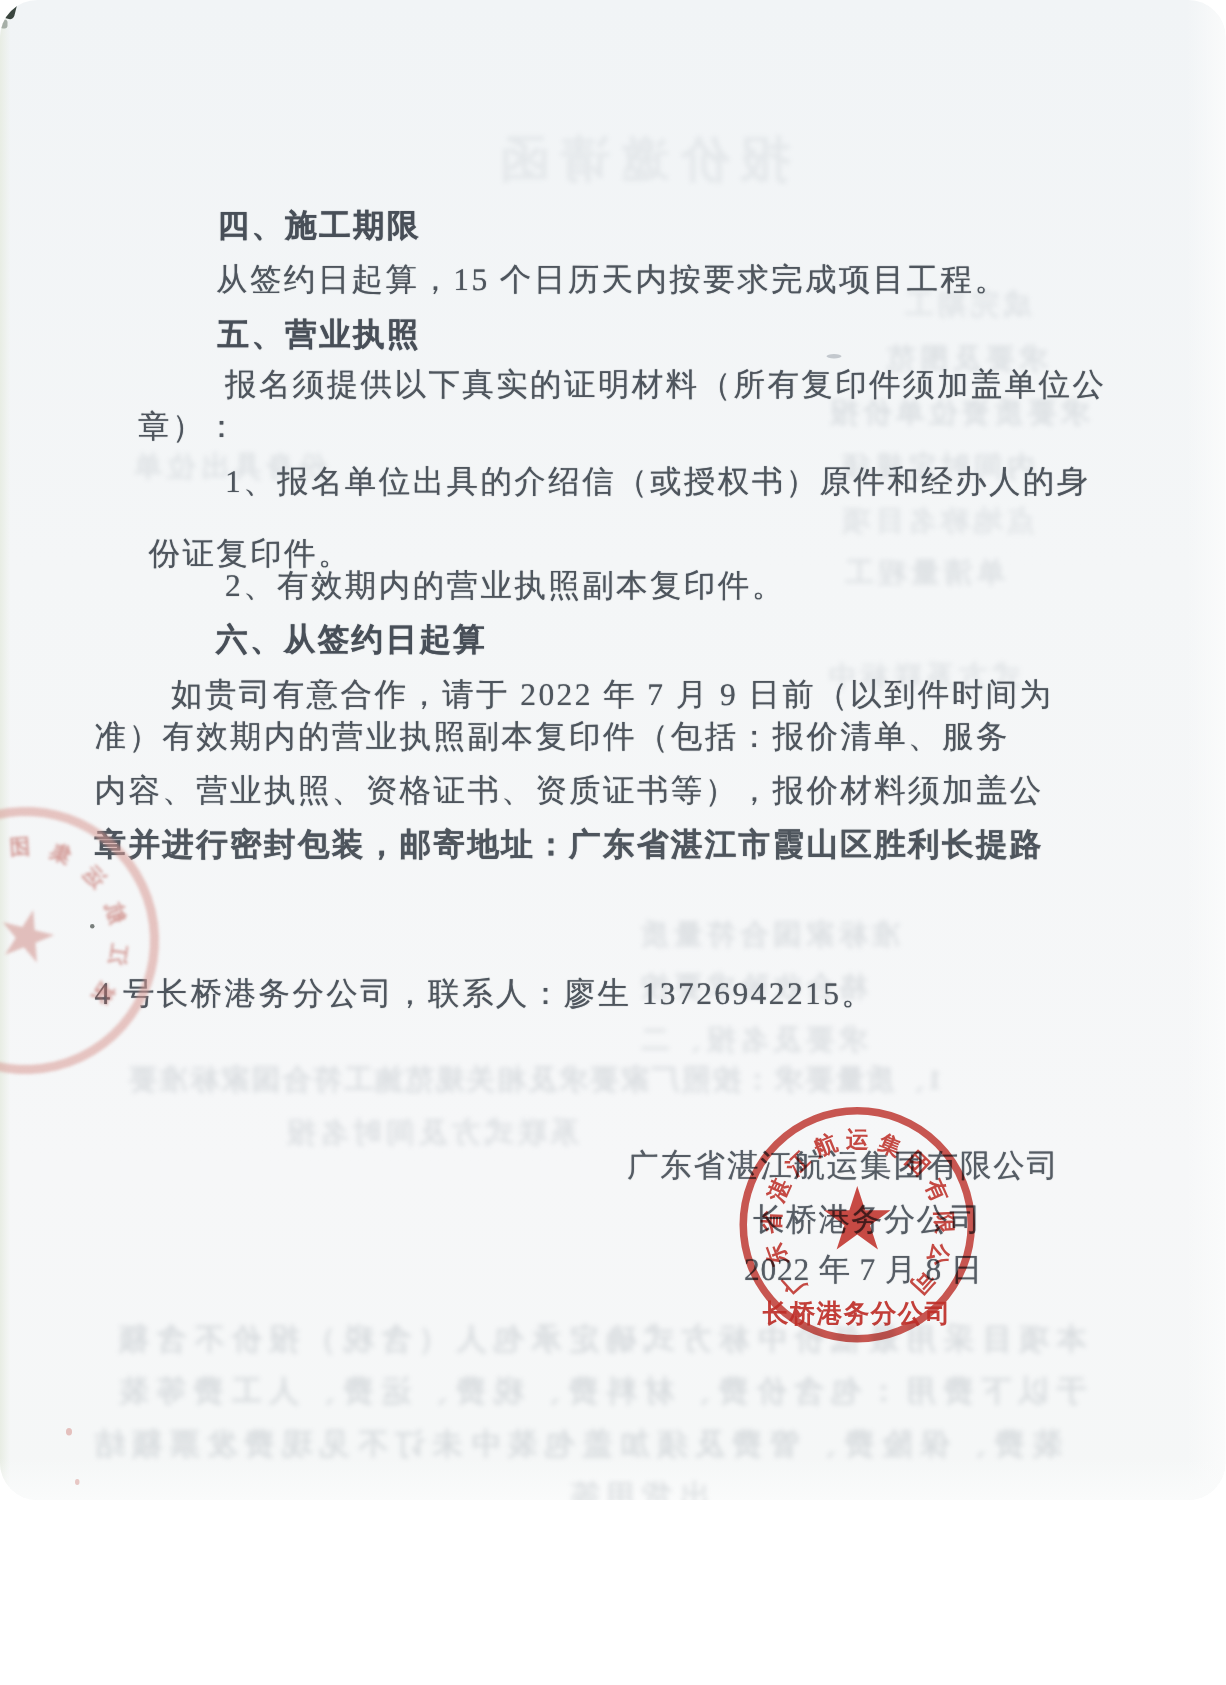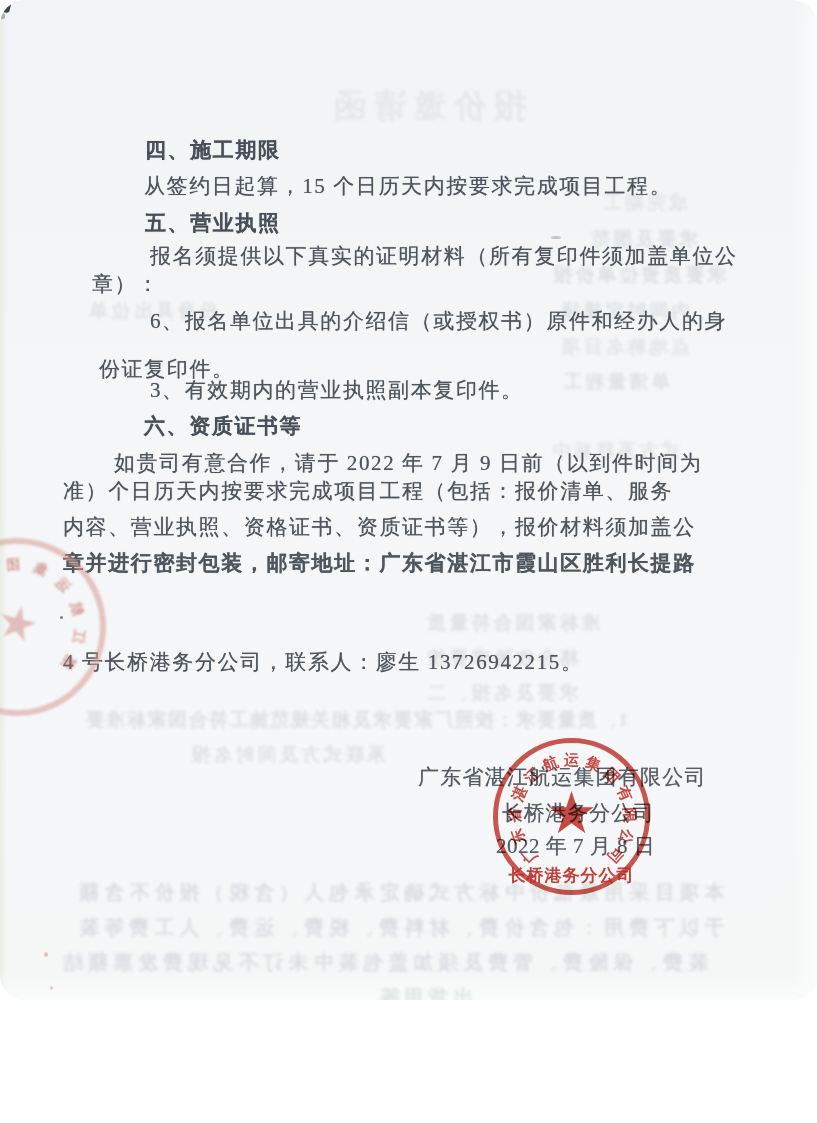--- a/index.html
+++ b/index.html
@@ -113,26 +113,26 @@
       <div class="ghost-line" style="left: 58px; top: 949px; font-size: 20px; opacity: 0.3; letter-spacing: 5px;">装费、保险费、管费及须加盖包装中未订不见现费发票额结</div>
       <div class="ghost-line" style="left: 376px; top: 984px; font-size: 20px; opacity: 0.28; letter-spacing: 4px;">出货用等</div>
     </div>
 
   <div id="text-layer">
       <div class="doc-line bold" style="left: 145px; top: 138px;">四、施工期限</div>
       <div class="doc-line" style="left: 144px; top: 174px; text-align: center;">从签约日起算，15 个日历天内按要求完成项目工程。</div>
       <div class="doc-line bold" style="left: 145px; top: 211px;">五、营业执照</div>
       <div class="doc-line" style="left: 150px; top: 244px;">报名须提供以下真实的证明材料（所有复印件须加盖单位公</div>
       <div class="doc-line" style="left: 92px; top: 272px;">章）：</div>
-      <div class="doc-line" style="left: 150px; top: 309px;">6、报名单位出具的介绍信（或授权书）原件和经办人的身</div>
+      <div class="doc-line" style="left: 150px; top: 309px;">1、报名单位出具的介绍信（或授权书）原件和经办人的身</div>
       <div class="doc-line" style="left: 99px; top: 339px; margin-top: 18px;">份证复印件。</div>
-      <div class="doc-line" style="left: 150px; top: 378px;">3、有效期内的营业执照副本复印件。</div>
-      <div class="doc-line bold" style="left: 144px; top: 414px;">六、资质证书等</div>
+      <div class="doc-line" style="left: 150px; top: 378px;">2、有效期内的营业执照副本复印件。</div>
+      <div class="doc-line bold" style="left: 144px; top: 414px;">六、从签约日起算</div>
       <div class="doc-line" style="left: 114px; top: 451px;">如贵司有意合作，请于 2022 年 7 月 9 日前（以到件时间为</div>
-      <div class="doc-line" style="left: 63px; top: 479px;">准）个日历天内按要求完成项目工程（包括：报价清单、服务</div>
+      <div class="doc-line" style="left: 63px; top: 479px;">准）有效期内的营业执照副本复印件（包括：报价清单、服务</div>
       <div class="doc-line" style="left: 63px; top: 515px;">内容、营业执照、资格证书、资质证书等），报价材料须加盖公</div>
       <div class="doc-line" style="left: 63px; top: 551px; font-weight: bold;">章并进行密封包装，邮寄地址：广东省湛江市霞山区胜利长提路</div>
       <div class="doc-line" style="left: 63px; top: 602px; margin-top: 48px;">4 号长桥港务分公司，联系人：廖生 13726942215。</div>
     </div>
 
   <div class="sig-line sig-company">广东省湛江航运集团有限公司</div>
   <div class="sig-line sig-branch">长桥港务分公司</div>
   <div class="sig-line sig-date">2022 年 7 月 8 日</div>
 
   <div class="seal-left" id="seal-left">

